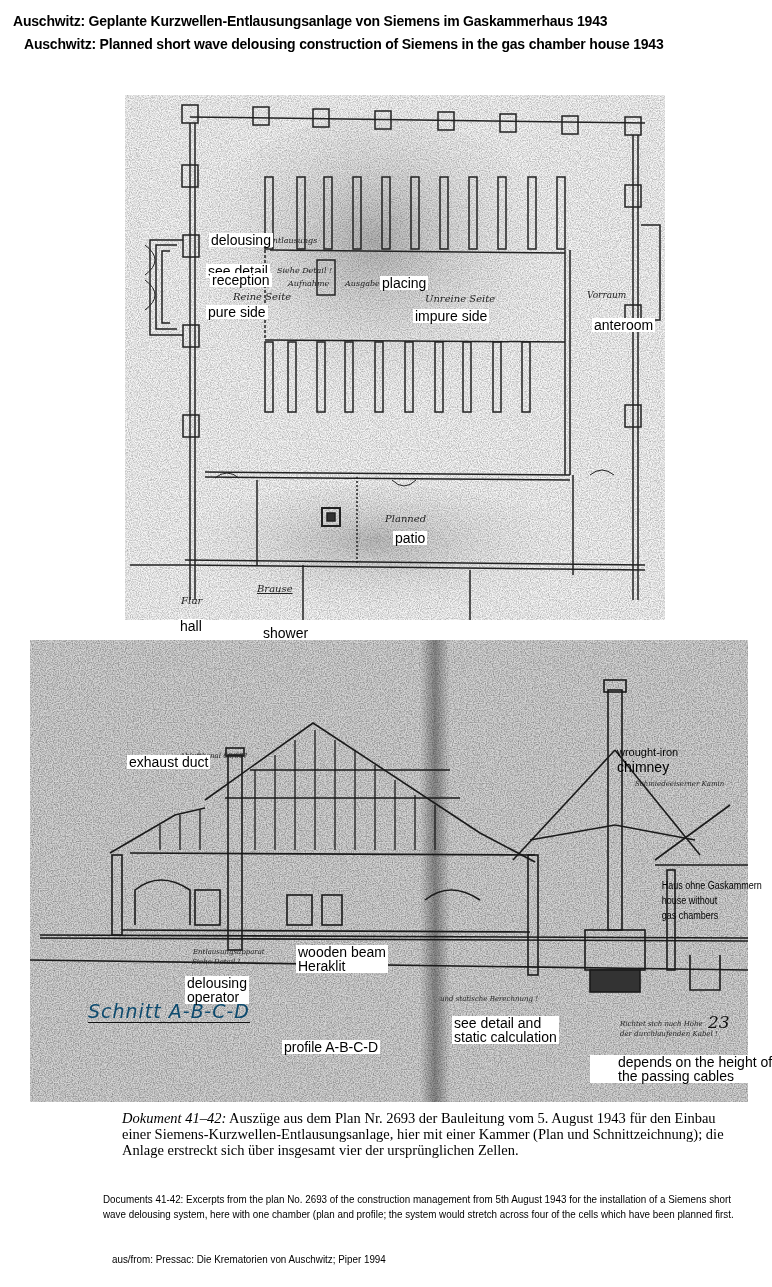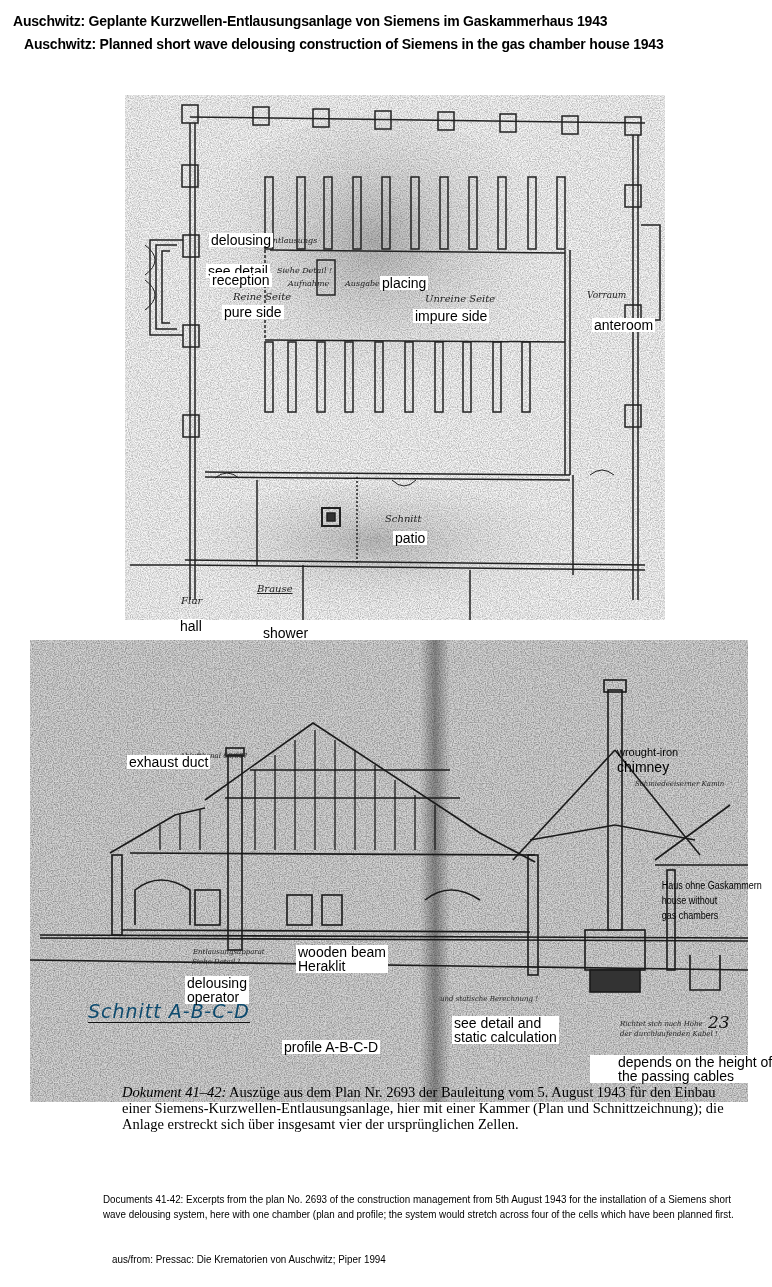--- a/index.html
+++ b/index.html
@@ -15,21 +15,21 @@
           background: #cfcfcf; overflow: hidden; }
   .noise { position: absolute; inset: 0; }
 
   .label { position: absolute; background: #fff; font-size: 14px; line-height: 14px; padding: 0 2px; white-space: nowrap; color: #000; }
   .label.narrow { font-family: "Liberation Sans", sans-serif; font-size: 11px; transform: scaleX(0.9); transform-origin: left top; }
 
   .german { position: absolute; font-family: "DejaVu Serif", serif; font-style: italic; font-size: 8px; color: #222; white-space: nowrap; }
   .schnitt { position: absolute; left: 88px; top: 1000px; font-family: "DejaVu Sans", sans-serif; font-style: italic; font-size: 19px; color: #0c4a6e; letter-spacing: 1px; border-bottom: 1.5px solid #111; }
   .pagenum { position: absolute; left: 708px; top: 1012px; font-family: "DejaVu Serif", serif; font-style: italic; font-size: 17px; color: #111; }
 
-  .caption-de { position: absolute; left: 122px; top: 1084px; width: 620px; font-family: "Liberation Serif", serif; font-size: 14.5px; line-height: 16px; color: #000; }
+  .caption-de { position: absolute; left: 122px; top: 1110px; width: 620px; font-family: "Liberation Serif", serif; font-size: 14.5px; line-height: 16px; color: #000; }
   .caption-de .lead { font-style: italic; }
   .caption-en { position: absolute; left: 103px; top: 1192px; width: 640px; font-size: 10.7px; line-height: 14.5px; color: #000; transform: scaleX(0.92); transform-origin: left top; width: 690px; }
   .source { position: absolute; left: 112px; top: 1253px; font-size: 10.7px; color: #000; transform: scaleX(0.92); transform-origin: left top; white-space: nowrap; }
 </style>
 </head>
 <body>
 
 <div class="title-de">Auschwitz: Geplante Kurzwellen-Entlausungsanlage von Siemens im Gaskammerhaus  1943</div>
 <div class="title-en">Auschwitz: Planned short wave delousing construction of Siemens in the gas  chamber house 1943</div>
 
@@ -136,29 +136,29 @@
     </g>
   </svg>
 
   <div class="german" style="left:142px; top:141px;">Entlausungs</div>
   <div class="german" style="left:152px; top:171px;">Siehe Detail !</div>
   <div class="german" style="left:163px; top:184px;">Aufnahme</div>
   <div class="german" style="left:220px; top:184px;">Ausgabe</div>
   <div class="german" style="left:108px; top:196px; font-size:10px;">Reine Seite</div>
   <div class="german" style="left:300px; top:198px; font-size:10px;">Unreine Seite</div>
   <div class="german" style="left:462px; top:195px; font-size:9px;">Vorraum</div>
-  <div class="german" style="left:260px; top:418px; font-size:10px;">Schnitt</div>
+  <div class="german" style="left:260px; top:418px; font-size:10px;">Planned</div>
   <div class="german" style="left:56px; top:500px; font-size:10px;">Flur</div>
   <div class="german" style="left:132px; top:488px; font-size:10px;text-decoration:underline;">Brause</div>
 </div>
 
 <div class="label" style="left:209px; top:233px;">delousing</div>
 <div class="label" style="left:206px; top:264px;">see detail</div>
 <div class="label" style="left:210px; top:273px;">reception</div>
-<div class="label" style="left:206px; top:305px;margin-left:16px;">pure side</div>
+<div class="label" style="left:206px; top:305px;">pure side</div>
 <div class="label" style="left:380px; top:276px;">placing</div>
 <div class="label" style="left:413px; top:309px;text-align:right;">impure side</div>
 <div class="label" style="left:592px; top:318px;">anteroom</div>
 <div class="label" style="left:393px; top:531px;">patio</div>
 <div class="label" style="left:178px; top:619px;">hall</div>
 <div class="label" style="left:261px; top:619px;margin-top:7px;">shower</div>
 
 <div class="section">
   <svg class="noise" width="718" height="462" viewBox="0 0 718 462">
     <defs>

